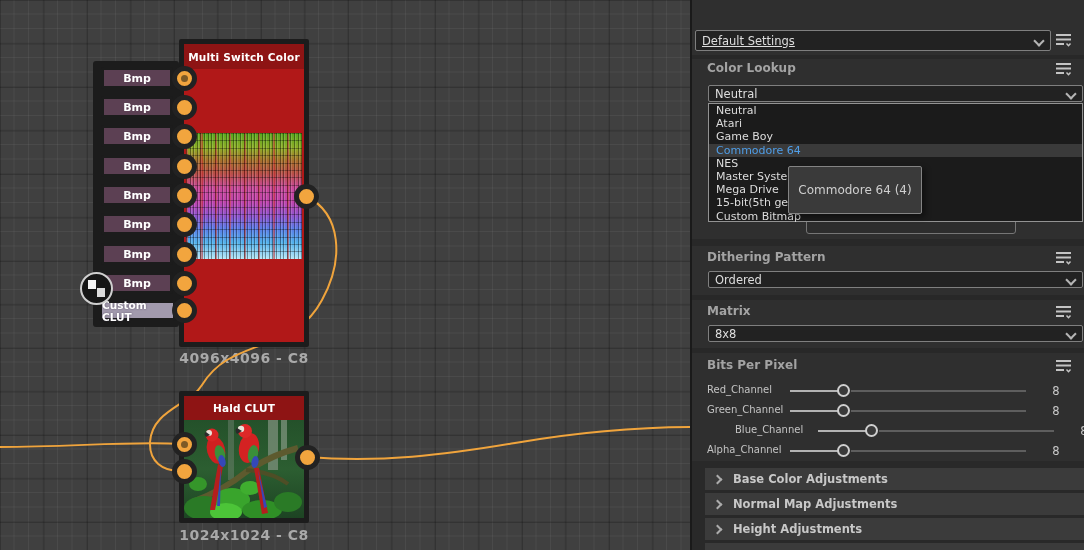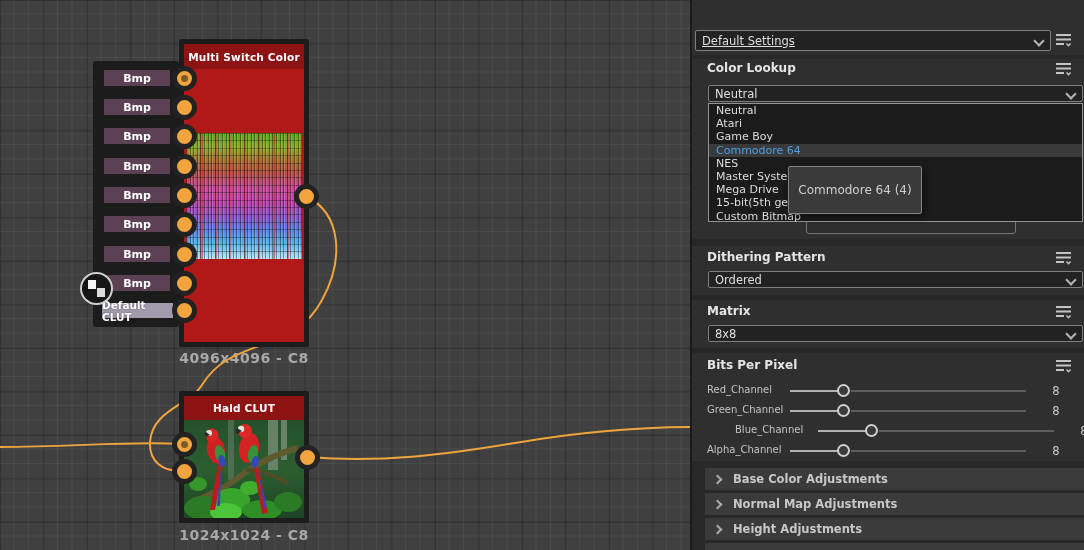--- a/index.html
+++ b/index.html
@@ -62,21 +62,21 @@
     display:flex;align-items:center;justify-content:center;
     color:#c9c9c9;font-size:11.5px;}
   .tab:first-child{border-left:none;}
   .tab.active{height:20px;background:#2f2f2f;border-top:3px solid #1f86dc;}
 
   .combo{position:absolute;height:17px;background:#222;border:1px solid #7f7f7f;border-radius:2px;
     color:#dedede;font-size:11.5px;display:flex;align-items:center;padding-left:6px;box-sizing:border-box;}
   .combo .chev-down{position:absolute;right:7px;top:4px;width:6px;height:6px;
     border-right:2px solid #b5b5b5;border-bottom:2px solid #b5b5b5;transform:rotate(45deg);}
 
-  .group-header{position:absolute;left:15px;color:#e5e5e5;font-weight:bold;font-size:12px;}
+  .group-header{position:absolute;left:15px;color:#a3a3a3;font-weight:bold;font-size:12px;}
   .hmenu{position:absolute;left:363px;width:18px;height:15px;cursor:pointer;}
 
   .divider{position:absolute;left:0;width:100%;background:#282828;}
 
   .off-btn{position:absolute;left:114px;top:215px;width:210px;height:19px;
     background:#2d2d2d;border:1px solid #767676;border-radius:3px;box-sizing:border-box;
     color:#c8c8c8;font-size:11px;display:flex;align-items:flex-end;justify-content:center;padding-bottom:13px;}
 
   
   #lookup-list{position:absolute;left:16px;top:103px;width:375px;height:119px;z-index:20;
@@ -127,21 +127,21 @@
 
     <div id="input-backdrop"></div>
     <div class="bmp-box" style="top:67px;">Bmp</div>
     <div class="bmp-box" style="top:96px;">Bmp</div>
     <div class="bmp-box" style="top:125px;">Bmp</div>
     <div class="bmp-box" style="top:155px;">Bmp</div>
     <div class="bmp-box" style="top:184px;">Bmp</div>
     <div class="bmp-box" style="top:213px;">Bmp</div>
     <div class="bmp-box" style="top:243px;">Bmp</div>
     <div class="bmp-box" style="top:272px;">Bmp</div>
-    <div class="clut-box">Default CLUT</div>
+    <div class="clut-box">Custom CLUT</div>
 
     <div class="port connected" style="left:172px;top:66px;"></div>
     <div class="port" style="left:172px;top:95px;"></div>
     <div class="port" style="left:172px;top:124px;"></div>
     <div class="port" style="left:172px;top:154px;"></div>
     <div class="port" style="left:172px;top:183px;"></div>
     <div class="port" style="left:172px;top:212px;"></div>
     <div class="port" style="left:172px;top:242px;"></div>
     <div class="port" style="left:172px;top:271px;"></div>
     <div class="port" style="left:172px;top:298px;"></div>

